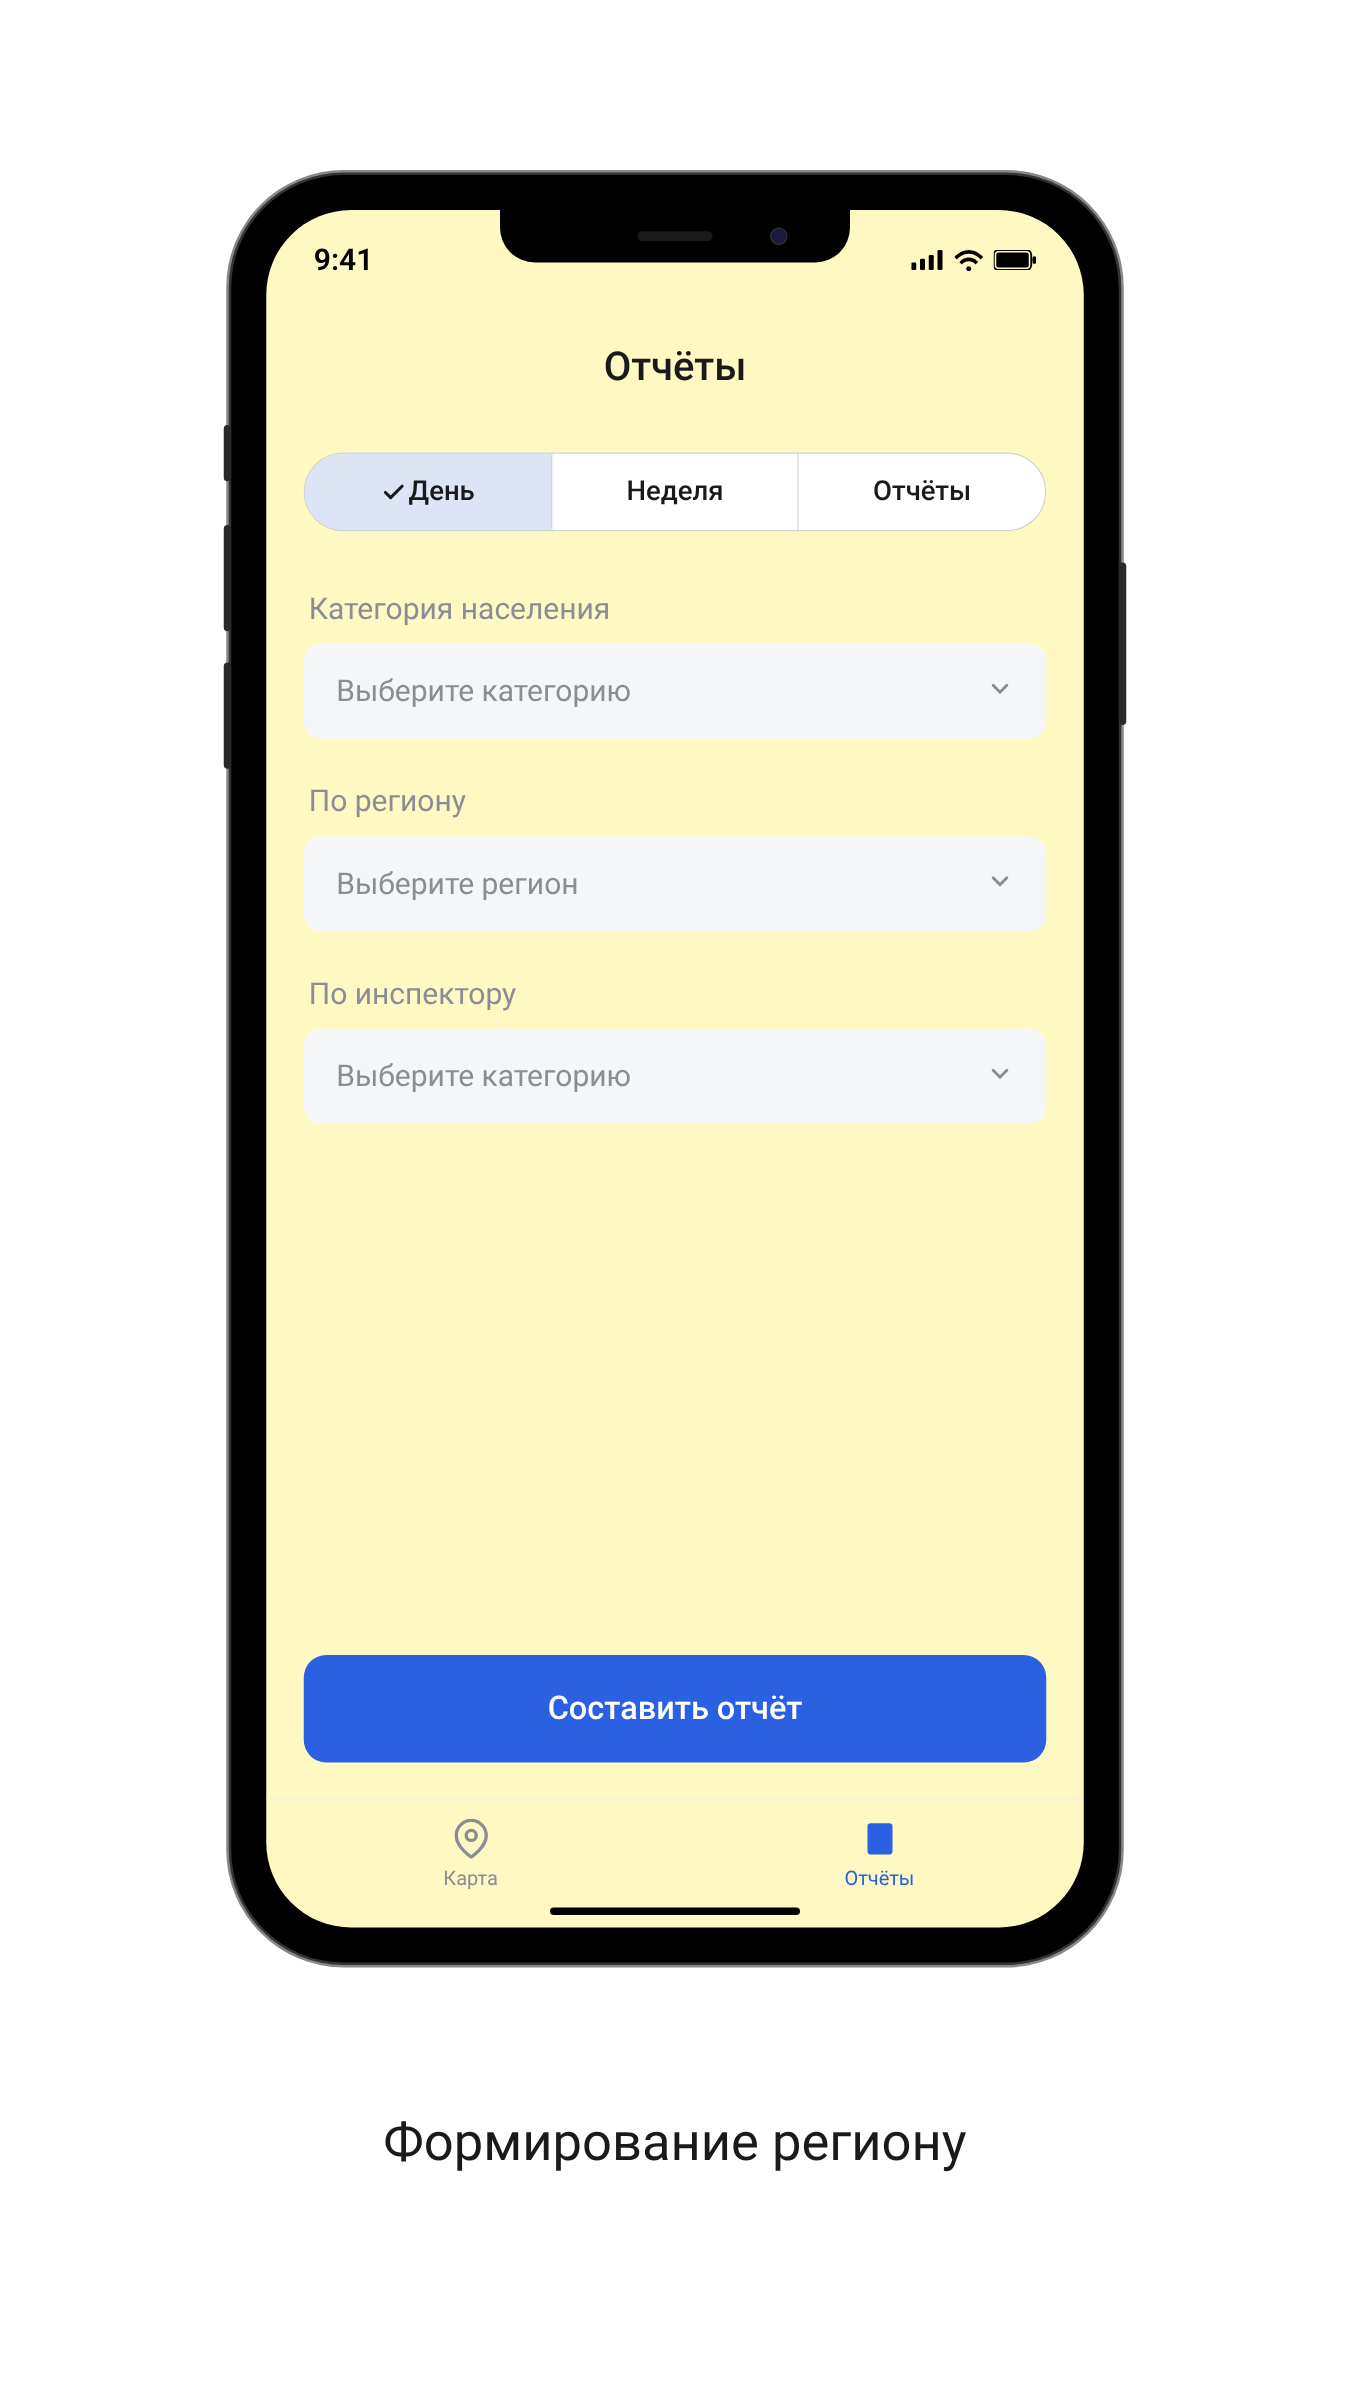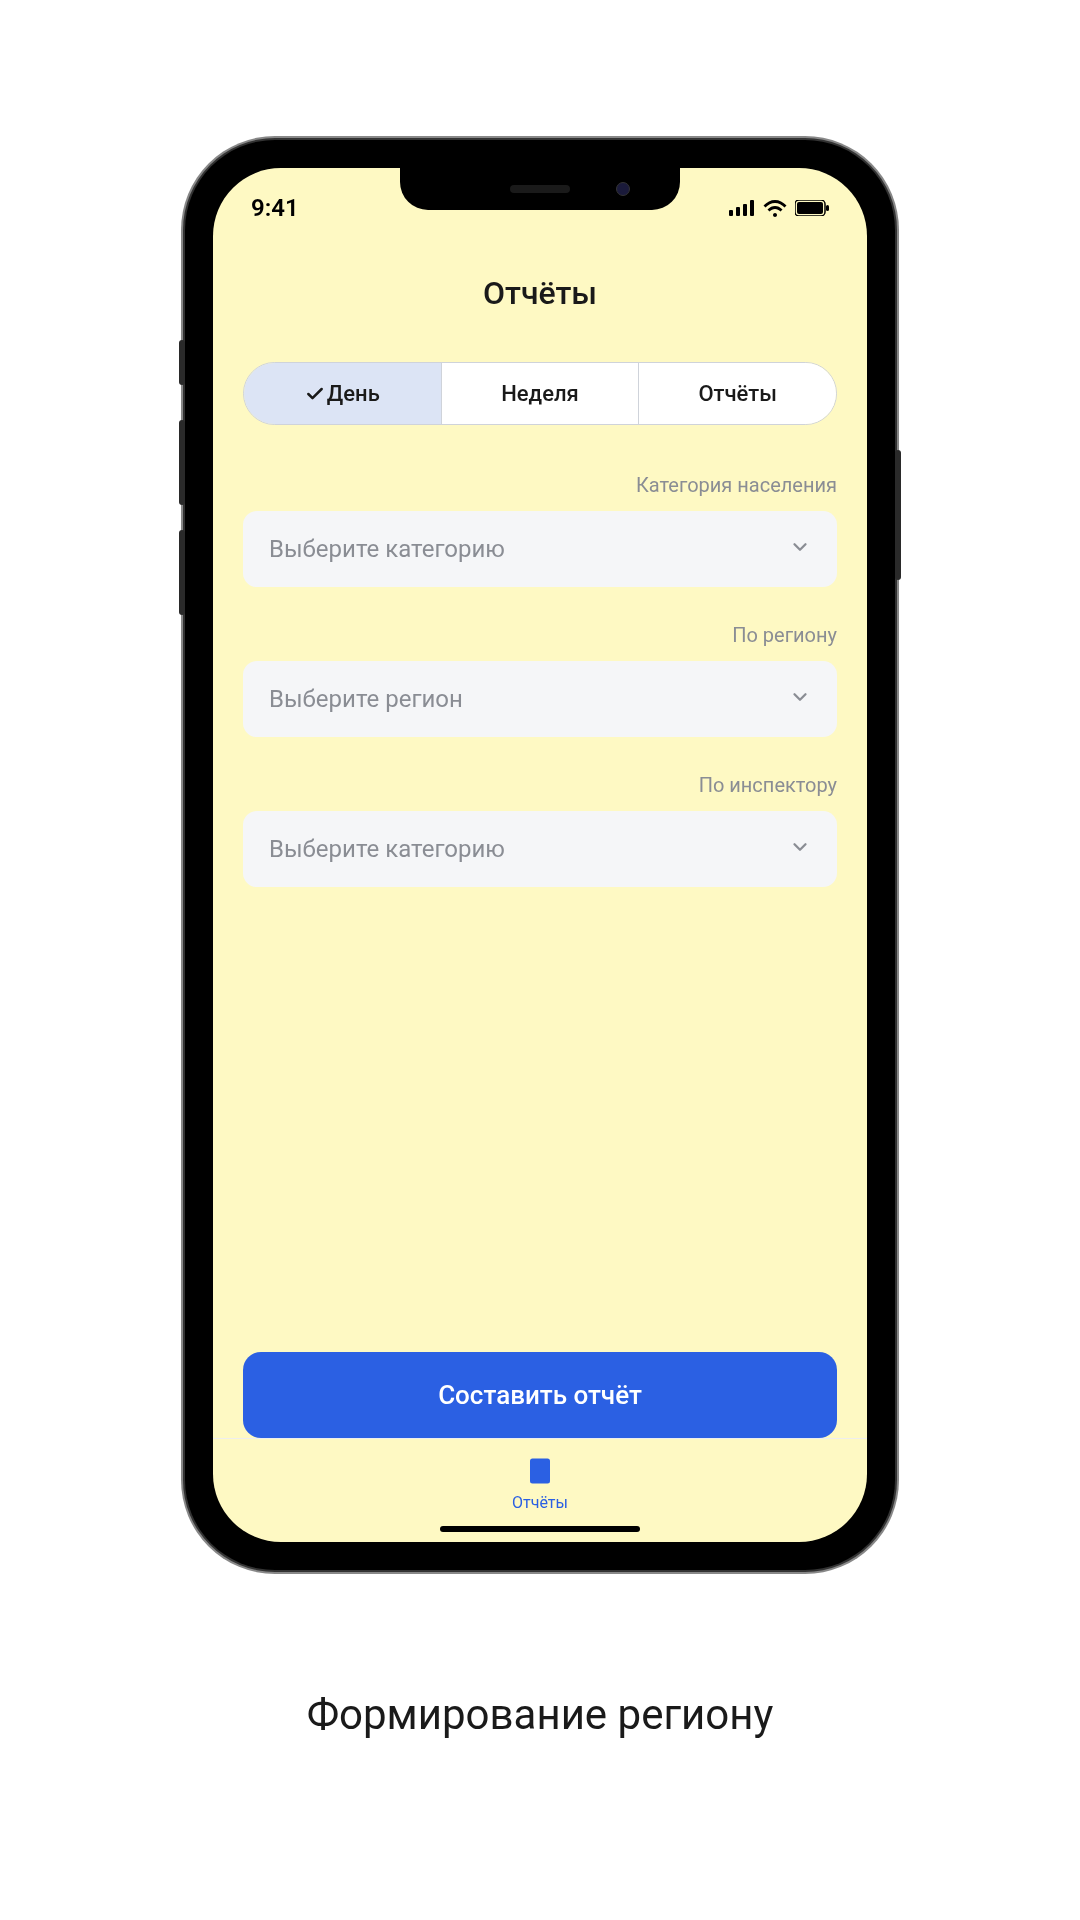--- a/index.html
+++ b/index.html
@@ -29,28 +29,28 @@
     
     .page-title { text-align: center; font-size: 32px; font-weight: 500; margin-top: 48px; margin-bottom: 50px; color: #1a1a1a; }
     
     .segmented { display: flex; border: 1.5px solid #cfd3da; border-radius: 40px; overflow: hidden; margin-bottom: 48px; }
     .segment { flex: 1; padding: 18px 0; text-align: center; font-size: 22px; font-weight: 500; background: #fff; cursor: pointer; display: flex; align-items: center; justify-content: center; gap: 2px; color: #1a1a1a; }
     .segment.active { background: #dce4f5; }
     .segment:not(:last-child) { border-right: 1.5px solid #cfd3da; }
     .check-icon { display: inline-flex; }
     
     .field-group { margin-bottom: 36px; }
-    .field-label { font-size: 20px; color: #8a8d94; margin-bottom: 14px; padding-left: 4px; text-align: right; }
+    .field-label { font-size: 24px; color: #8a8d94; margin-bottom: 14px; padding-left: 4px; }
     .select { display: flex; justify-content: space-between; align-items: center; padding: 24px 26px; background: #f5f6f8; border-radius: 14px; cursor: pointer; }
     .select-text { font-size: 24px; color: #8a8d94; }
     .chevron { color: #8a8d94; }
     
     .spacer { flex: 1; }
     
-    .primary-btn { background: #2b60e3; color: #fff; font-size: 26px; font-weight: 500; padding: 28px; text-align: center; border-radius: 18px; cursor: pointer; }
+    .primary-btn { background: #2b60e3; color: #fff; font-size: 26px; font-weight: 500; padding: 28px; text-align: center; border-radius: 18px; margin-bottom: 28px; cursor: pointer; }
     
     .bottom-nav { display: flex; border-top: 1px solid #eee; padding: 14px 0 8px; }
     .nav-item { flex: 1; display: flex; flex-direction: column; align-items: center; gap: 4px; cursor: pointer; }
     .nav-icon { width: 36px; height: 36px; display: flex; align-items: center; justify-content: center; }
     .nav-label { font-size: 16px; color: #8a8d94; }
     .nav-item.active .nav-label { color: #2b60e3; }
     
     .home-indicator { width: 200px; height: 6px; background: #000; border-radius: 4px; margin: 6px auto 10px; }
     
     .caption { margin-top: 120px; font-size: 42px; color: #1a1a1a; text-align: center; }
@@ -152,20 +152,29 @@
               </span>
             </div>
           </div>
 
           <div class="spacer"></div>
 
           <div class="primary-btn">Составить отчёт</div>
         </div>
 
         <div class="bottom-nav">
+          <div class="nav-item">
+            <span class="nav-icon">
+              <svg width="32" height="32" viewBox="0 0 24 24" fill="none" stroke="#8a8d94" stroke-width="2" stroke-linecap="round" stroke-linejoin="round">
+                  <path d="M21 10c0 7-9 13-9 13s-9-6-9-13a9 9 0 0 1 18 0z"></path>
+                  <circle cx="12" cy="10" r="3"></circle>
+                </svg>
+            </span>
+            <span class="nav-label">Карта</span>
+          </div>
           <div class="nav-item active">
             <span class="nav-icon">
               <svg width="30" height="30" viewBox="0 0 24 24" fill="#2b60e3">
                   <path d="M6 2h12a2 2 0 0 1 2 2v16a2 2 0 0 1-2 2H6a2 2 0 0 1-2-2V4a2 2 0 0 1 2-2zm2 5h8v2H8V7zm0 4h8v2H8v-2zm0 4h8v2H8v-2z"></path>
                 </svg>
             </span>
             <span class="nav-label">Отчёты</span>
           </div>
         </div>
 

